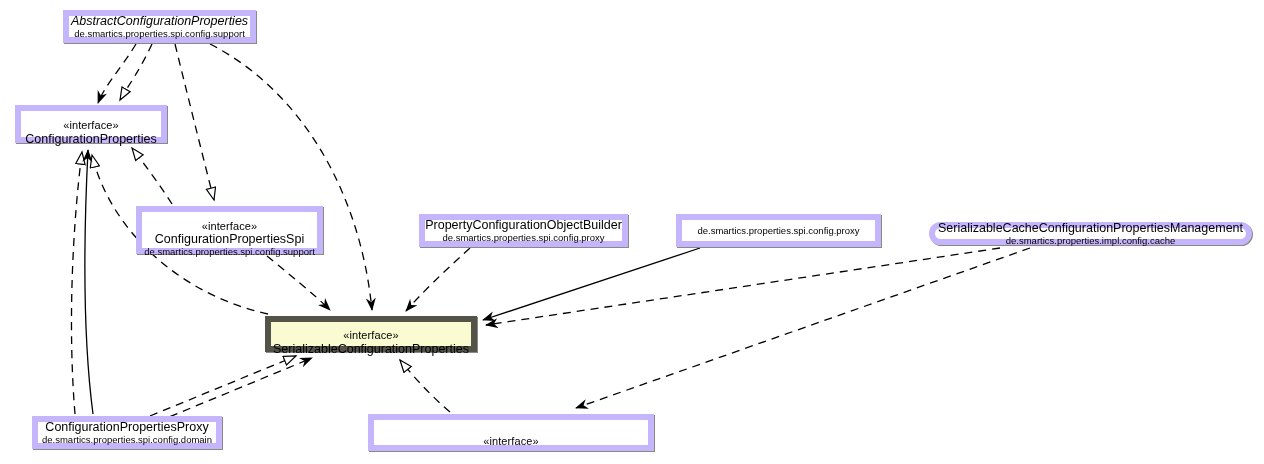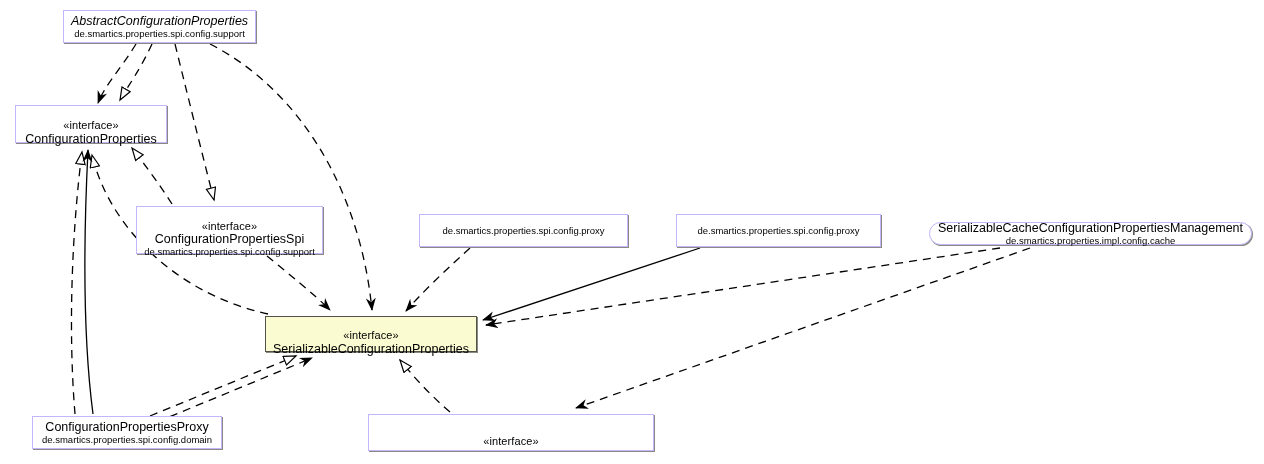--- a/index.html
+++ b/index.html
@@ -25,21 +25,21 @@
     position: absolute;
     left: 0;
     top: 0;
     width: 1264px;
     height: 464px;
     pointer-events: none;
   }
   .uml-box {
     position: absolute;
     box-sizing: border-box;
-    border: 1px solid #c4b5fd;
+    border: 6px solid #c4b5fd;
     background: #ffffff;
     display: flex;
     flex-direction: column;
     align-items: center;
     justify-content: center;
     text-align: center;
     line-height: 1.12;
     padding: 2px 6px;
     z-index: 5;
     box-shadow: 1px 1px 0 0 #8a8a82;
@@ -112,20 +112,21 @@
       <div class="uml-box" style="left: 15px; top: 105px; width: 152px; height: 38px;">
         <div class="stereotype">«interface»</div>
         <div class="cls-name">ConfigurationProperties</div>
       </div>
       <div class="uml-box" style="left: 136px; top: 206px; width: 187px; height: 48px;">
         <div class="stereotype">«interface»</div>
         <div class="cls-name">ConfigurationPropertiesSpi</div>
         <div class="pkg-name">de.smartics.properties.spi.config.support</div>
       </div>
       <div class="uml-box" style="left: 419px; top: 214px; width: 209px; height: 33px;">
+        <div class="cls-name">PropertyConfigurationObjectBuilder</div>
         <div class="pkg-name">de.smartics.properties.spi.config.proxy</div>
       </div>
       <div class="uml-box" style="left: 676px; top: 214px; width: 205px; height: 33px;">
         <div class="pkg-name">de.smartics.properties.spi.config.proxy</div>
       </div>
       <div class="uml-box" style="left: 929px; top: 222px; width: 323px; height: 23px; border-radius: 12px;">
         <div class="cls-name">SerializableCacheConfigurationPropertiesManagement</div>
         <div class="pkg-name">de.smartics.properties.impl.config.cache</div>
       </div>
       <div class="uml-box highlight" style="left: 265px; top: 316px; width: 212px; height: 36px;">

